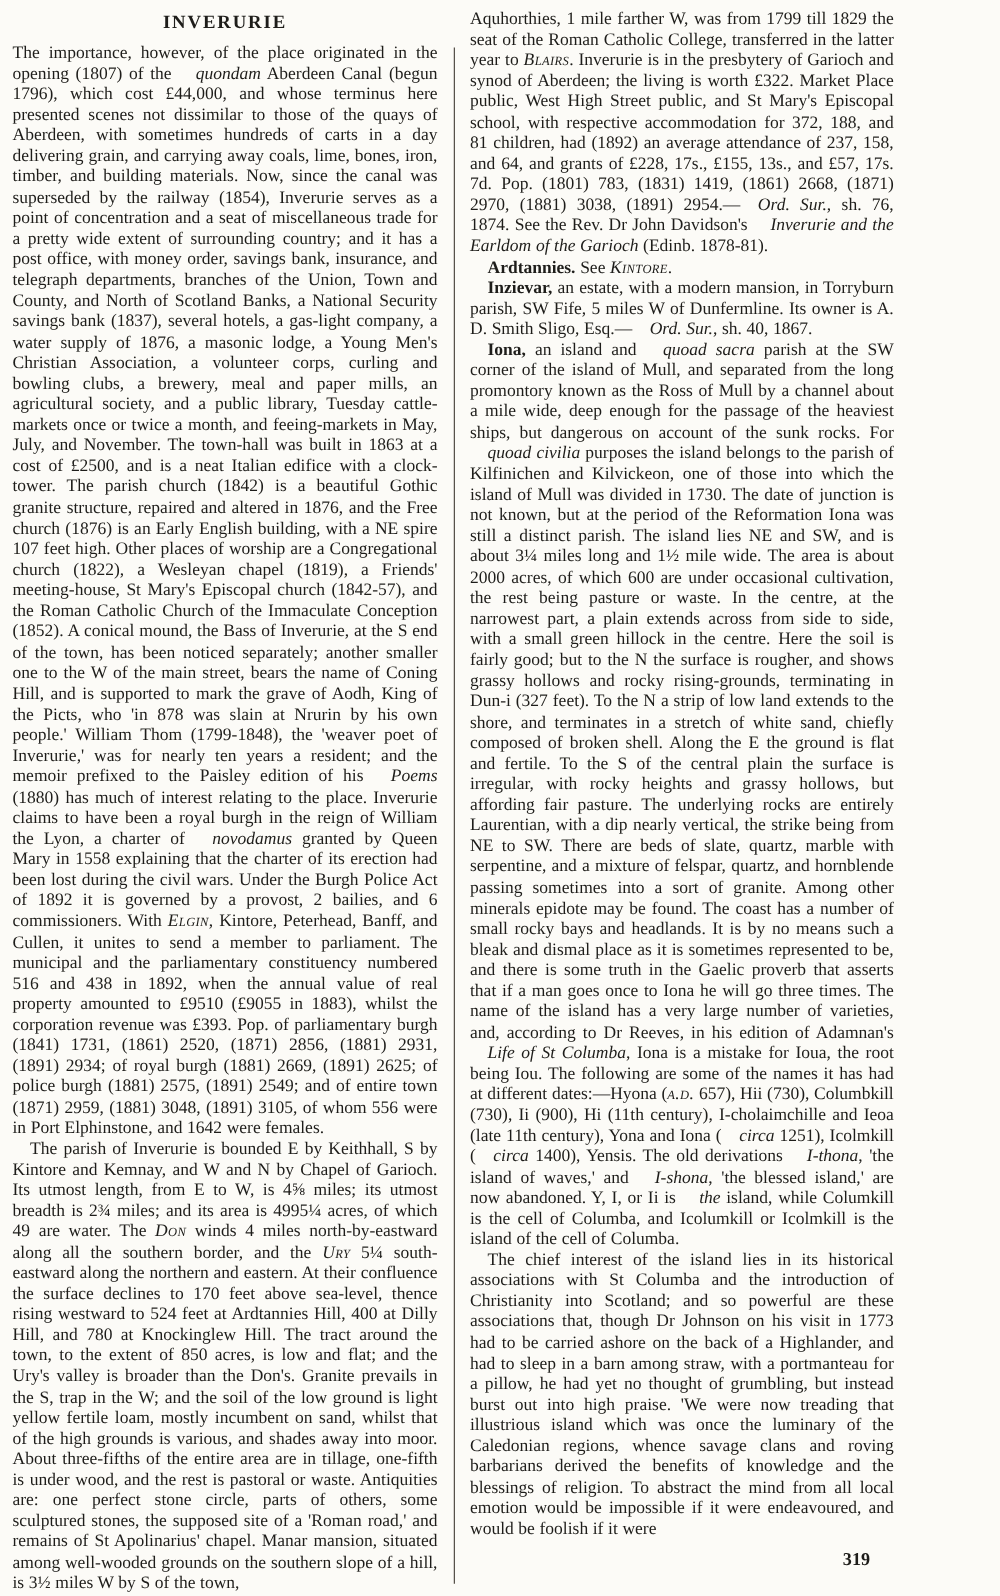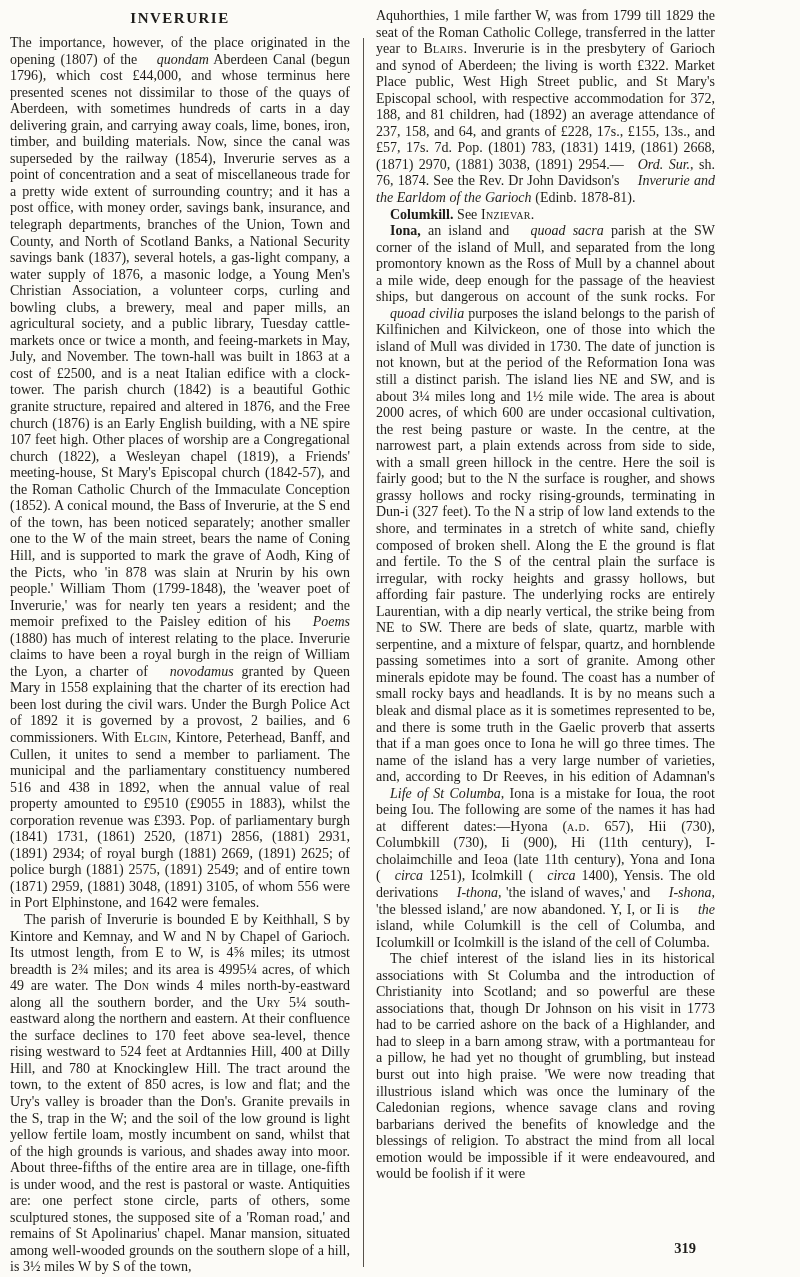--- a/index.html
+++ b/index.html
@@ -48,21 +48,21 @@
   }
   .col-body p{
     margin:0;
     font-size:14px;
     line-height:16.55px;
     text-align:justify;
     text-indent:14px;
     word-spacing:0.2px;
   }
   .col-body p:first-child{text-indent:0;}
-  .col-body .sc{font-variant:small-caps;letter-spacing:0.3px;}
+  .col-body .sc{font-variant:small-caps;letter-spacing:0.3px;font-style:italic;}
   .col-body i{font-style:italic;margin-left:14px;}
   .col-body b{font-weight:700;}
   .page-number{
     position:absolute;
     right:28px;
     bottom:20px;
     font-weight:700;
     font-size:14.5px;
   }
 </style>
@@ -78,21 +78,22 @@
           <p>The importance, however, of the place originated in the opening (1807) of the <i>quondam</i> Aberdeen Canal (begun 1796), which cost £44,000, and whose terminus here presented scenes not dissimilar to those of the quays of Aberdeen, with sometimes hundreds of carts in a day delivering grain, and carrying away coals, lime, bones, iron, timber, and building materials. Now, since the canal was superseded by the railway (1854), Inverurie serves as a point of concentration and a seat of miscellaneous trade for a pretty wide extent of surrounding country; and it has a post office, with money order, savings bank, insurance, and telegraph departments, branches of the Union, Town and County, and North of Scotland Banks, a National Security savings bank (1837), several hotels, a gas-light company, a water supply of 1876, a masonic lodge, a Young Men's Christian Association, a volunteer corps, curling and bowling clubs, a brewery, meal and paper mills, an agricultural society, and a public library, Tuesday cattle-markets once or twice a month, and feeing-markets in May, July, and November. The town-hall was built in 1863 at a cost of £2500, and is a neat Italian edifice with a clock-tower. The parish church (1842) is a beautiful Gothic granite structure, repaired and altered in 1876, and the Free church (1876) is an Early English building, with a NE spire 107 feet high. Other places of worship are a Congregational church (1822), a Wesleyan chapel (1819), a Friends' meeting-house, St Mary's Episcopal church (1842-57), and the Roman Catholic Church of the Immaculate Conception (1852). A conical mound, the Bass of Inverurie, at the S end of the town, has been noticed separately; another smaller one to the W of the main street, bears the name of Coning Hill, and is supported to mark the grave of Aodh, King of the Picts, who 'in 878 was slain at Nrurin by his own people.' William Thom (1799-1848), the 'weaver poet of Inverurie,' was for nearly ten years a resident; and the memoir prefixed to the Paisley edition of his <i>Poems</i> (1880) has much of interest relating to the place. Inverurie claims to have been a royal burgh in the reign of William the Lyon, a charter of <i>novodamus</i> granted by Queen Mary in 1558 explaining that the charter of its erection had been lost during the civil wars. Under the Burgh Police Act of 1892 it is governed by a provost, 2 bailies, and 6 commissioners. With <span class="sc">Elgin</span>, Kintore, Peterhead, Banff, and Cullen, it unites to send a member to parliament. The municipal and the parliamentary constituency numbered 516 and 438 in 1892, when the annual value of real property amounted to £9510 (£9055 in 1883), whilst the corporation revenue was £393. Pop. of parliamentary burgh (1841) 1731, (1861) 2520, (1871) 2856, (1881) 2931, (1891) 2934; of royal burgh (1881) 2669, (1891) 2625; of police burgh (1881) 2575, (1891) 2549; and of entire town (1871) 2959, (1881) 3048, (1891) 3105, of whom 556 were in Port Elphinstone, and 1642 were females.</p>
           <p>The parish of Inverurie is bounded E by Keithhall, S by Kintore and Kemnay, and W and N by Chapel of Garioch. Its utmost length, from E to W, is 4⅝ miles; its utmost breadth is 2¾ miles; and its area is 4995¼ acres, of which 49 are water. The <span class="sc">Don</span> winds 4 miles north-by-eastward along all the southern border, and the <span class="sc">Ury</span> 5¼ south-eastward along the northern and eastern. At their confluence the surface declines to 170 feet above sea-level, thence rising westward to 524 feet at Ardtannies Hill, 400 at Dilly Hill, and 780 at Knockinglew Hill. The tract around the town, to the extent of 850 acres, is low and flat; and the Ury's valley is broader than the Don's. Granite prevails in the S, trap in the W; and the soil of the low ground is light yellow fertile loam, mostly incumbent on sand, whilst that of the high grounds is various, and shades away into moor. About three-fifths of the entire area are in tillage, one-fifth is under wood, and the rest is pastoral or waste. Antiquities are: one perfect stone circle, parts of others, some sculptured stones, the supposed site of a 'Roman road,' and remains of St Apolinarius' chapel. Manar mansion, situated among well-wooded grounds on the southern slope of a hill, is 3½ miles W by S of the town,</p>
         </div>
     </div>
 
     <div class="divider"></div>
 
     <div class="column right">
       <div class="col-body">
           <p>Aquhorthies, 1 mile farther W, was from 1799 till 1829 the seat of the Roman Catholic College, transferred in the latter year to <span class="sc">Blairs</span>. Inverurie is in the presbytery of Garioch and synod of Aberdeen; the living is worth £322. Market Place public, West High Street public, and St Mary's Episcopal school, with respective accommodation for 372, 188, and 81 children, had (1892) an average attendance of 237, 158, and 64, and grants of £228, 17s., £155, 13s., and £57, 17s. 7d. Pop. (1801) 783, (1831) 1419, (1861) 2668, (1871) 2970, (1881) 3038, (1891) 2954.—<i>Ord. Sur.</i>, sh. 76, 1874. See the Rev. Dr John Davidson's <i>Inverurie and the Earldom of the Garioch</i> (Edinb. 1878-81).</p>
-          <p><b>Columkill.</b> See <span class="sc">Inzievar</span>.</p>
+          <p><b>Ardtannies.</b> See <span class="sc">Kintore</span>.</p>
+          <p><b>Inzievar,</b> an estate, with a modern mansion, in Torryburn parish, SW Fife, 5 miles W of Dunfermline. Its owner is A. D. Smith Sligo, Esq.—<i>Ord. Sur.</i>, sh. 40, 1867.</p>
           <p><b>Iona,</b> an island and <i>quoad sacra</i> parish at the SW corner of the island of Mull, and separated from the long promontory known as the Ross of Mull by a channel about a mile wide, deep enough for the passage of the heaviest ships, but dangerous on account of the sunk rocks. For <i>quoad civilia</i> purposes the island belongs to the parish of Kilfinichen and Kilvickeon, one of those into which the island of Mull was divided in 1730. The date of junction is not known, but at the period of the Reformation Iona was still a distinct parish. The island lies NE and SW, and is about 3¼ miles long and 1½ mile wide. The area is about 2000 acres, of which 600 are under occasional cultivation, the rest being pasture or waste. In the centre, at the narrowest part, a plain extends across from side to side, with a small green hillock in the centre. Here the soil is fairly good; but to the N the surface is rougher, and shows grassy hollows and rocky rising-grounds, terminating in Dun-i (327 feet). To the N a strip of low land extends to the shore, and terminates in a stretch of white sand, chiefly composed of broken shell. Along the E the ground is flat and fertile. To the S of the central plain the surface is irregular, with rocky heights and grassy hollows, but affording fair pasture. The underlying rocks are entirely Laurentian, with a dip nearly vertical, the strike being from NE to SW. There are beds of slate, quartz, marble with serpentine, and a mixture of felspar, quartz, and hornblende passing sometimes into a sort of granite. Among other minerals epidote may be found. The coast has a number of small rocky bays and headlands. It is by no means such a bleak and dismal place as it is sometimes represented to be, and there is some truth in the Gaelic proverb that asserts that if a man goes once to Iona he will go three times. The name of the island has a very large number of varieties, and, according to Dr Reeves, in his edition of Adamnan's <i>Life of St Columba</i>, Iona is a mistake for Ioua, the root being Iou. The following are some of the names it has had at different dates:—Hyona (<span class="sc">a.d.</span> 657), Hii (730), Columbkill (730), Ii (900), Hi (11th century), I-cholaimchille and Ieoa (late 11th century), Yona and Iona (<i>circa</i> 1251), Icolmkill (<i>circa</i> 1400), Yensis. The old derivations <i>I-thona</i>, 'the island of waves,' and <i>I-shona</i>, 'the blessed island,' are now abandoned. Y, I, or Ii is <i>the</i> island, while Columkill is the cell of Columba, and Icolumkill or Icolmkill is the island of the cell of Columba.</p>
           <p>The chief interest of the island lies in its historical associations with St Columba and the introduction of Christianity into Scotland; and so powerful are these associations that, though Dr Johnson on his visit in 1773 had to be carried ashore on the back of a Highlander, and had to sleep in a barn among straw, with a portmanteau for a pillow, he had yet no thought of grumbling, but instead burst out into high praise. 'We were now treading that illustrious island which was once the luminary of the Caledonian regions, whence savage clans and roving barbarians derived the benefits of knowledge and the blessings of religion. To abstract the mind from all local emotion would be impossible if it were endeavoured, and would be foolish if it were</p>
         </div>
     </div>
 
   </div>
 
   <div class="page-number">319</div>
 </div>
 

